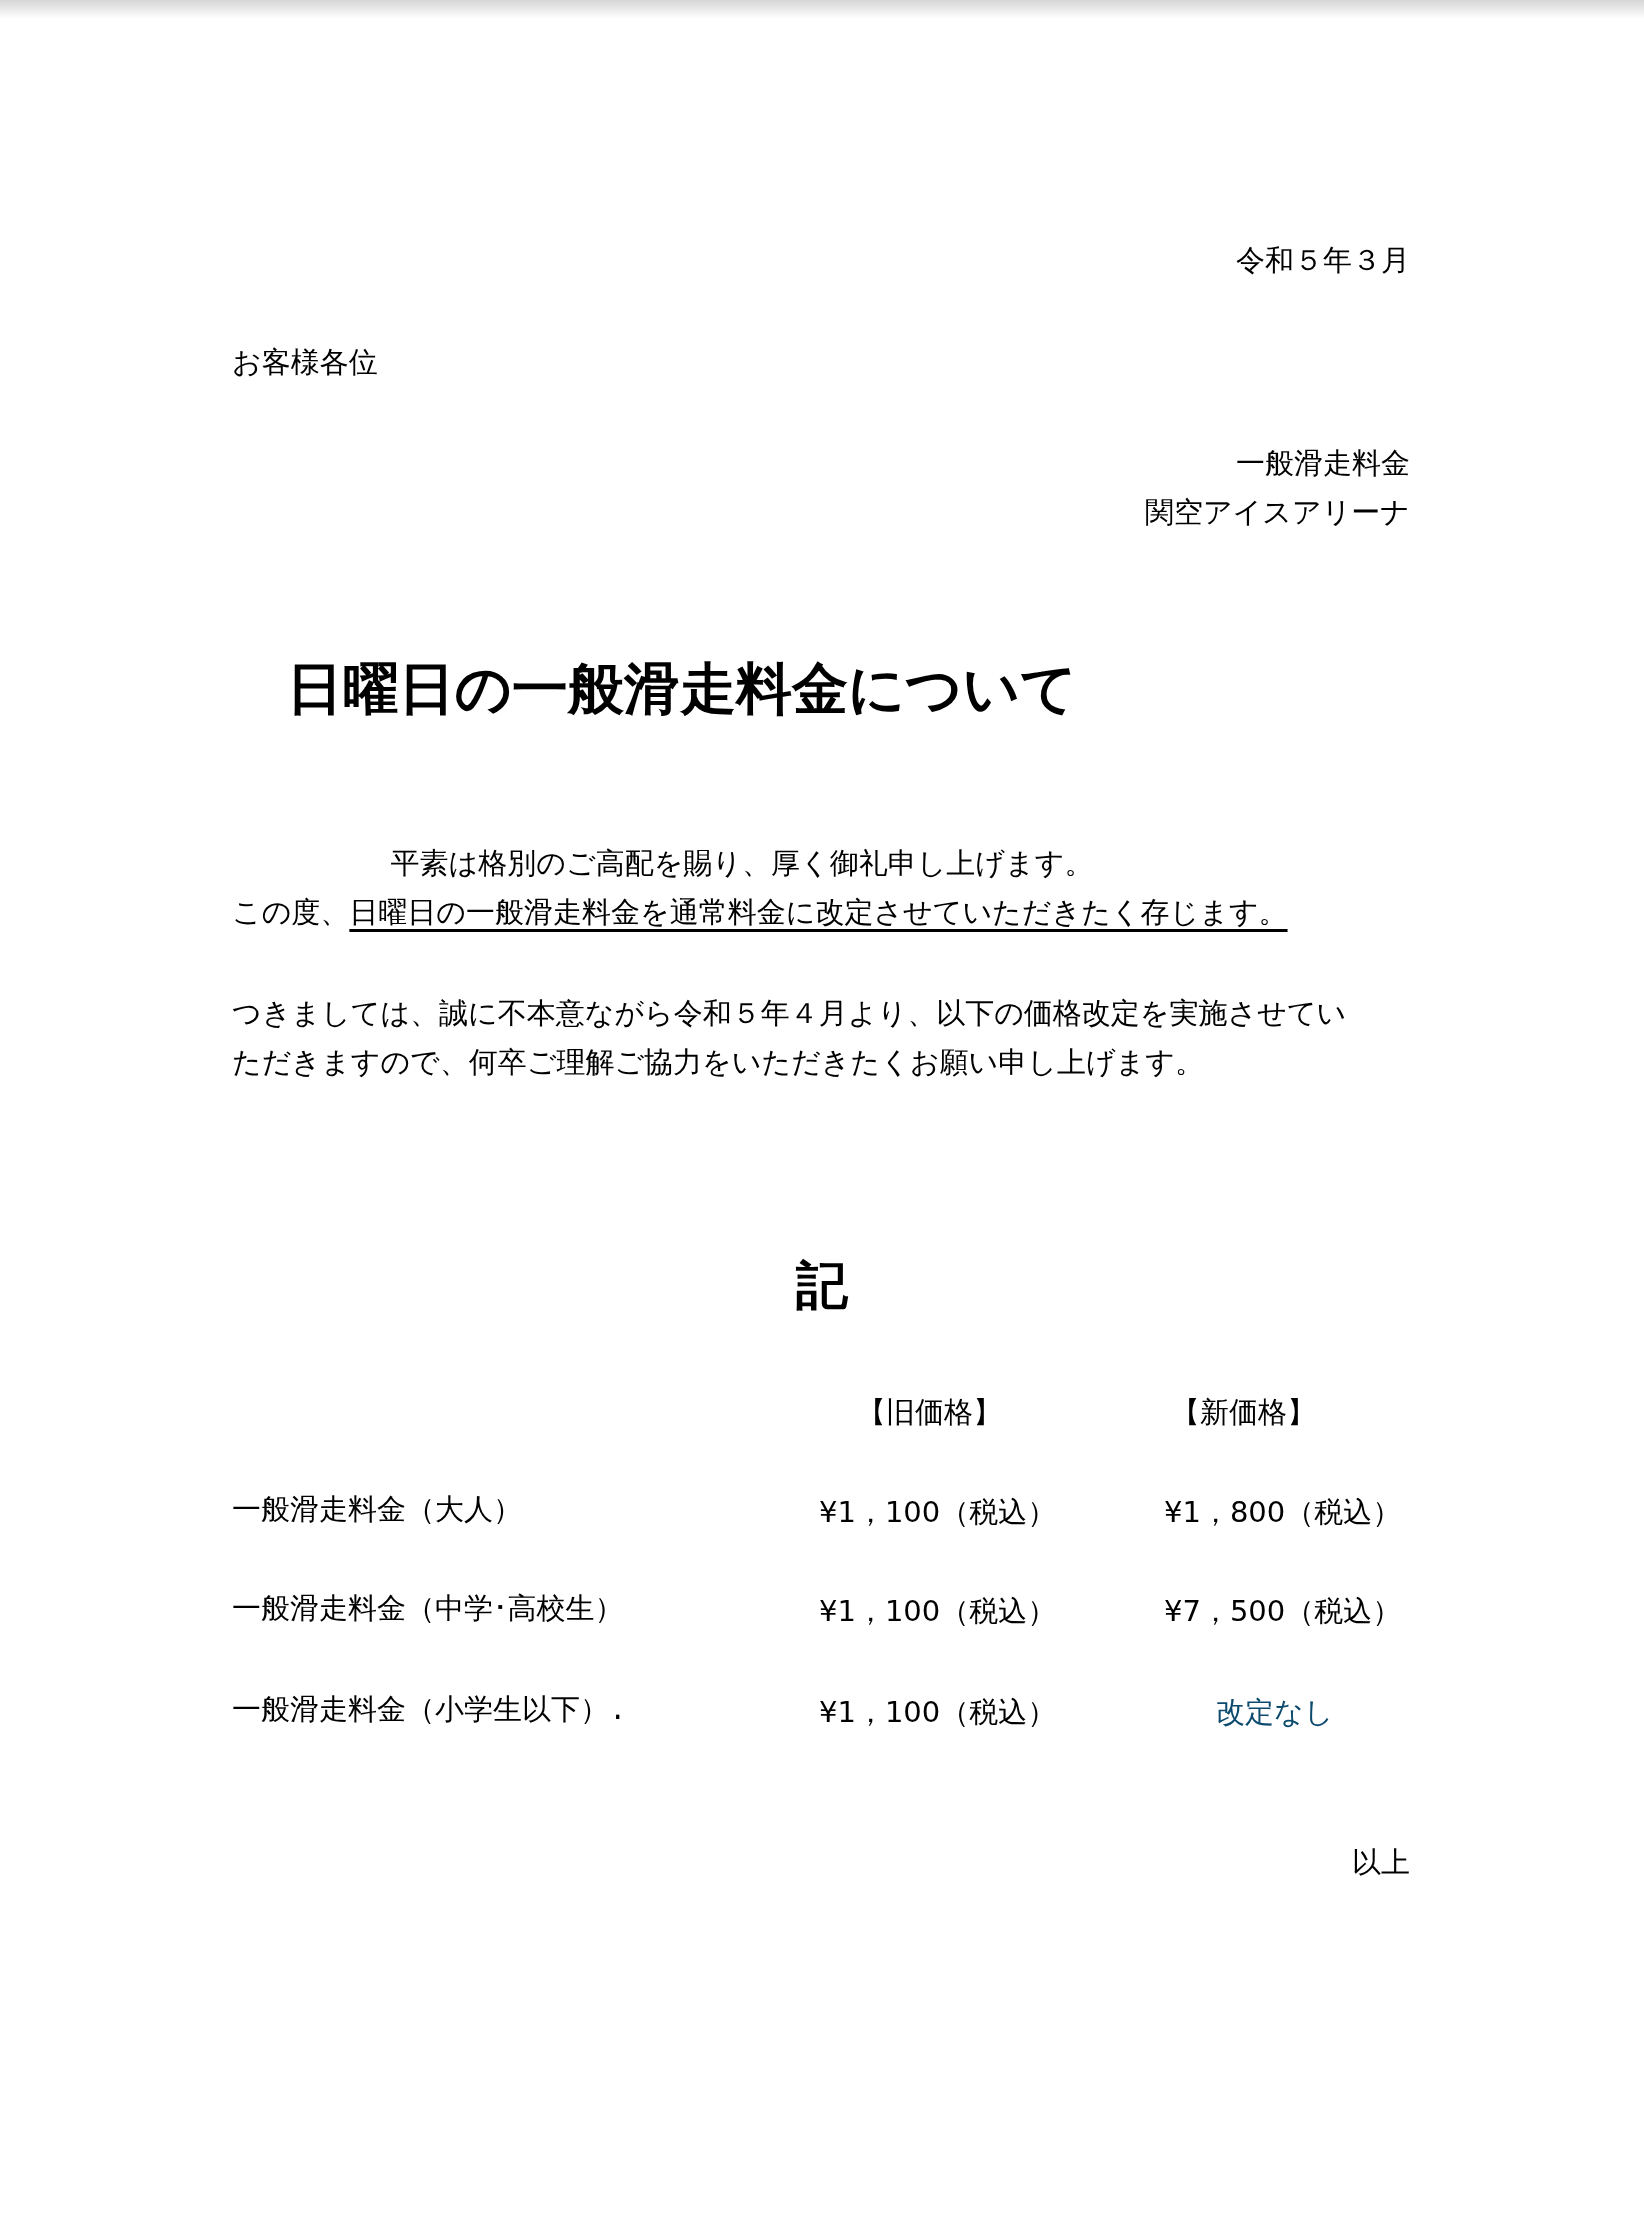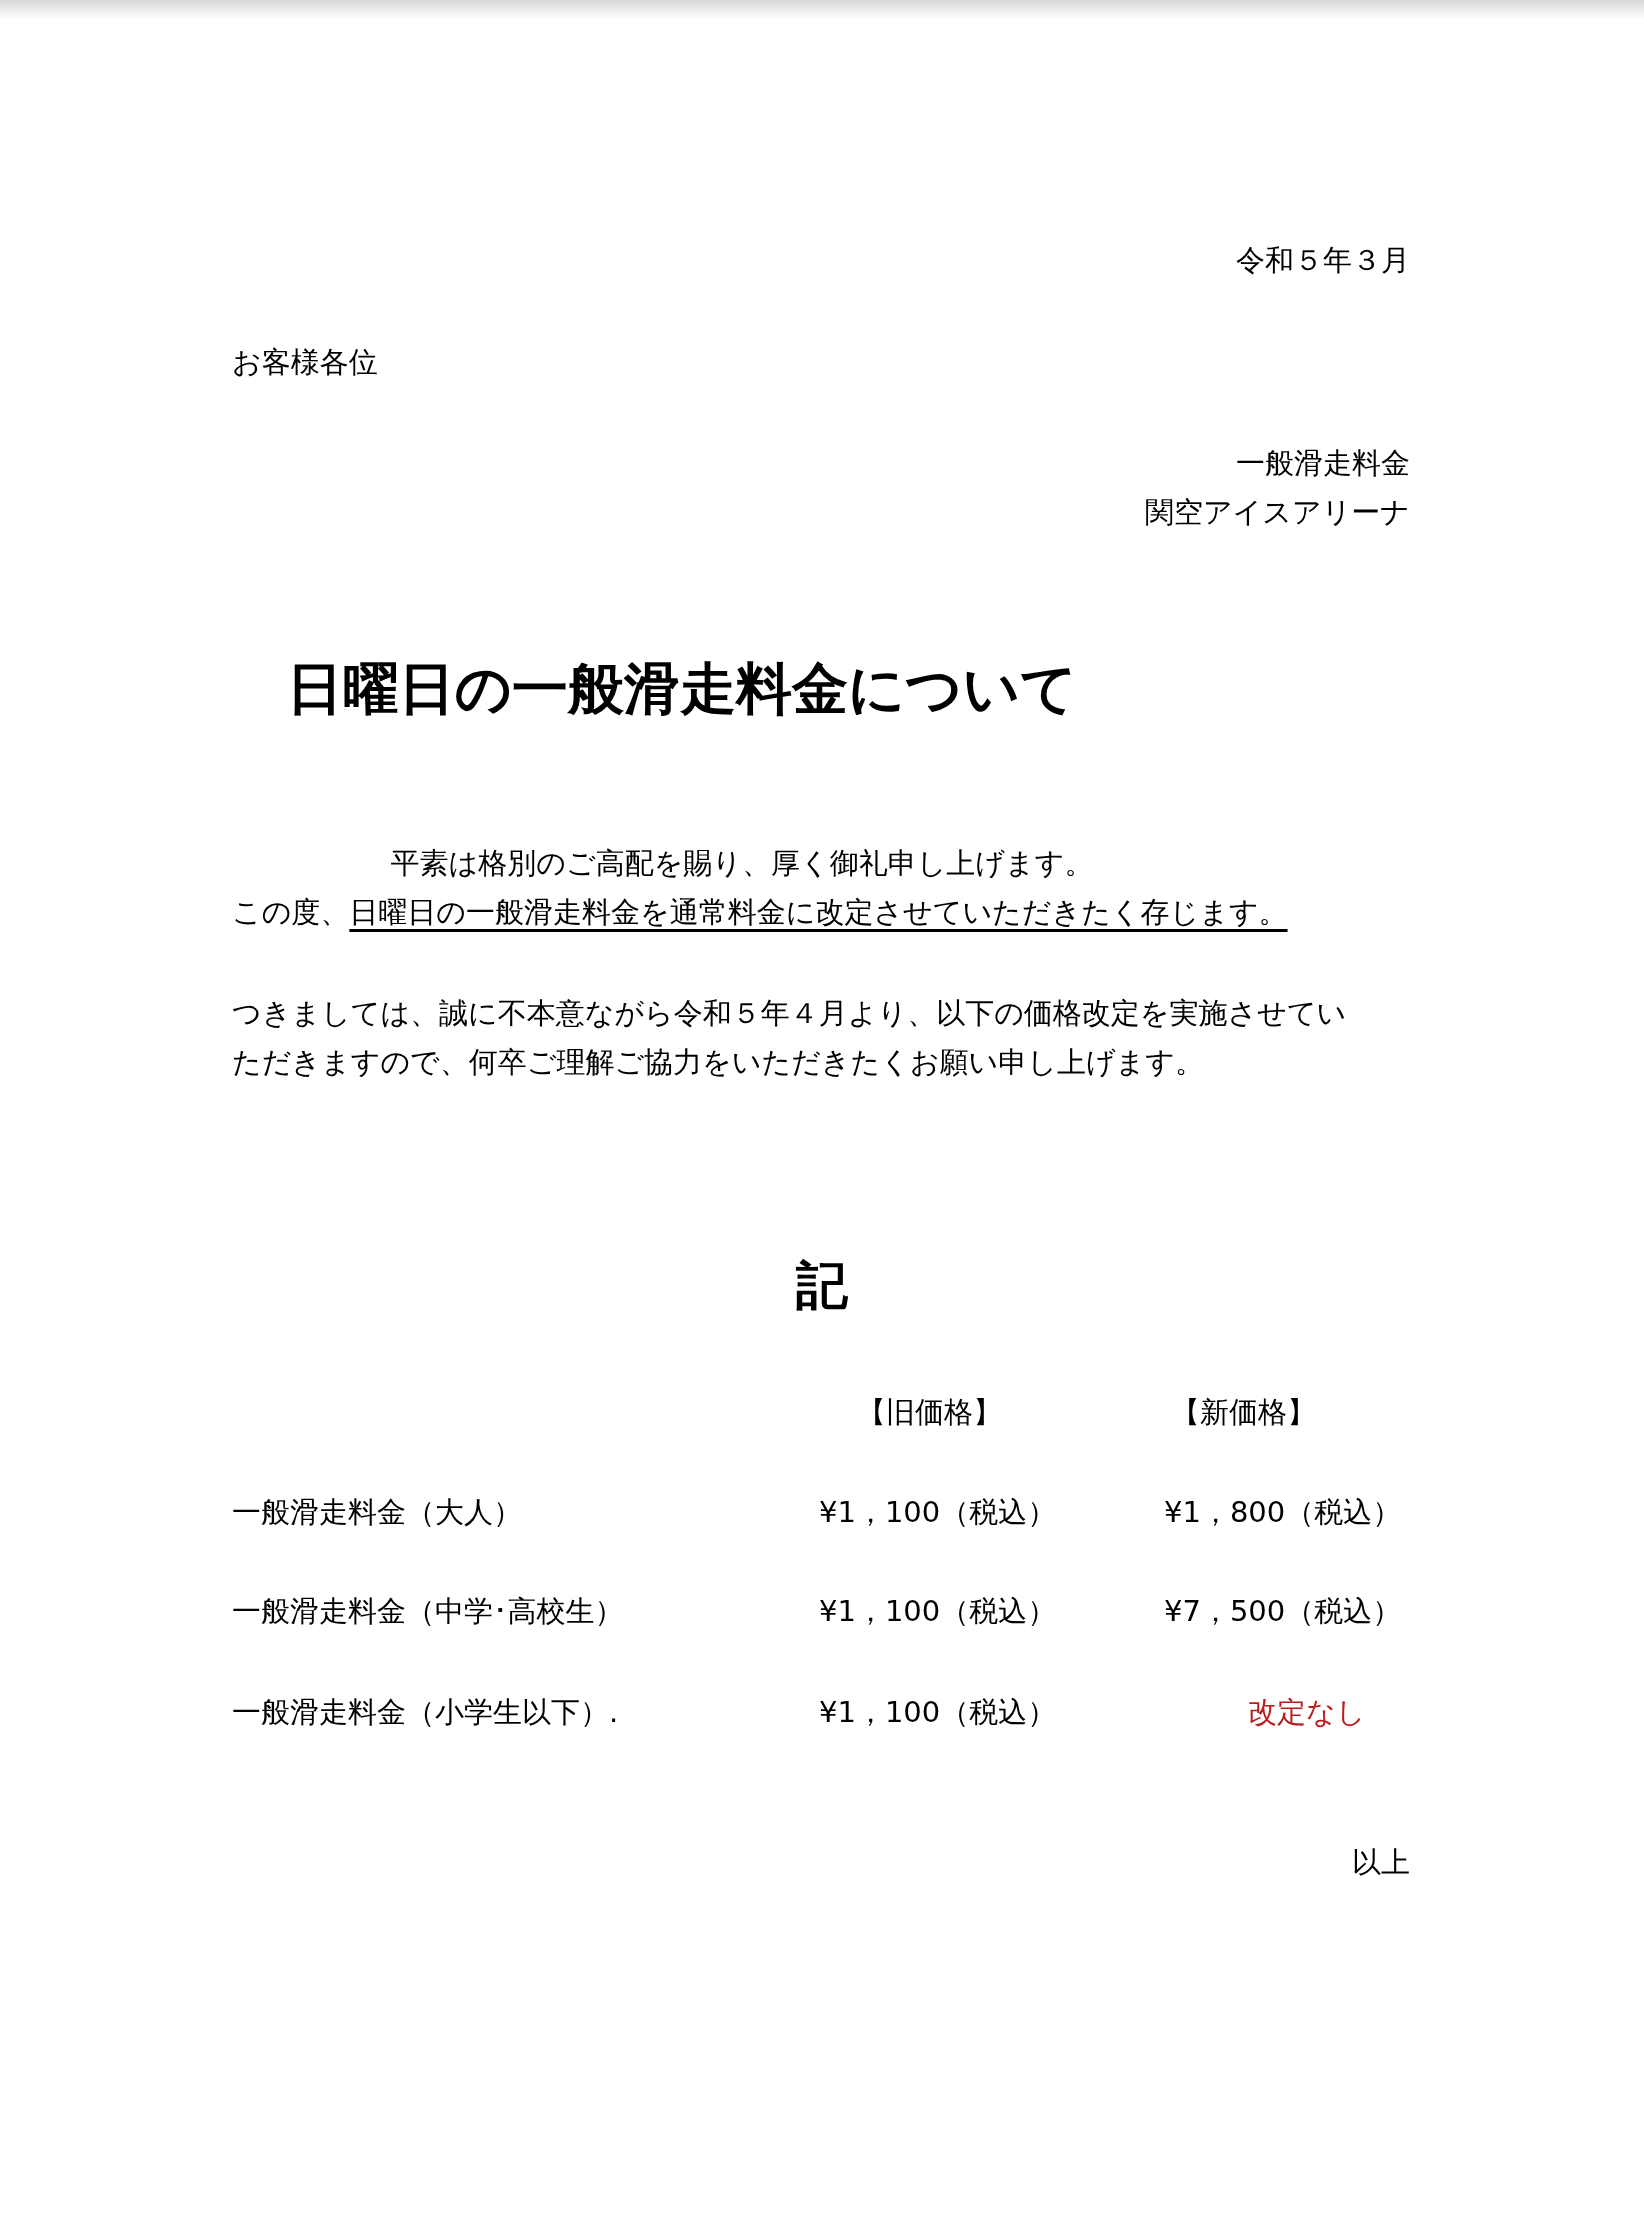--- a/index.html
+++ b/index.html
@@ -42,27 +42,27 @@
     text-underline-offset: 6.7px;
   }
   .p3 { left: 232px; top: 996px; }
   .p4 { left: 232px; top: 1045px; }
   .ki {
     left: 0; width: 1644px; top: 1255px;
     font-size: 52px; line-height: 61px; font-weight: bold; text-align: center;
   }
   .h-old { left: 857px; top: 1395px; }
   .h-new { left: 1171px; top: 1395px; }
-  .row-label { left: 232px; }
+  .row-label { left: 232px; font-family: Liberation Mono, monospace; }
   .row-old { left: 819px; }
   .row-new { left: 1164px; }
   .r1 { top: 1495px; }
   .r2 { top: 1594px; }
   .r3 { top: 1695px; }
-  .no-change { color: #b91c1c; left: 1248px; }
+  .no-change { color: #0c4a6e; left: 1216px; }
   .closing { right: 234px; top: 1845px; }
 </style>
 </head>
 <body>
 
 <div class="top-shadow"></div>
 
 <div>
 
   <div class="abs t34 right date">令和５年３月</div>

